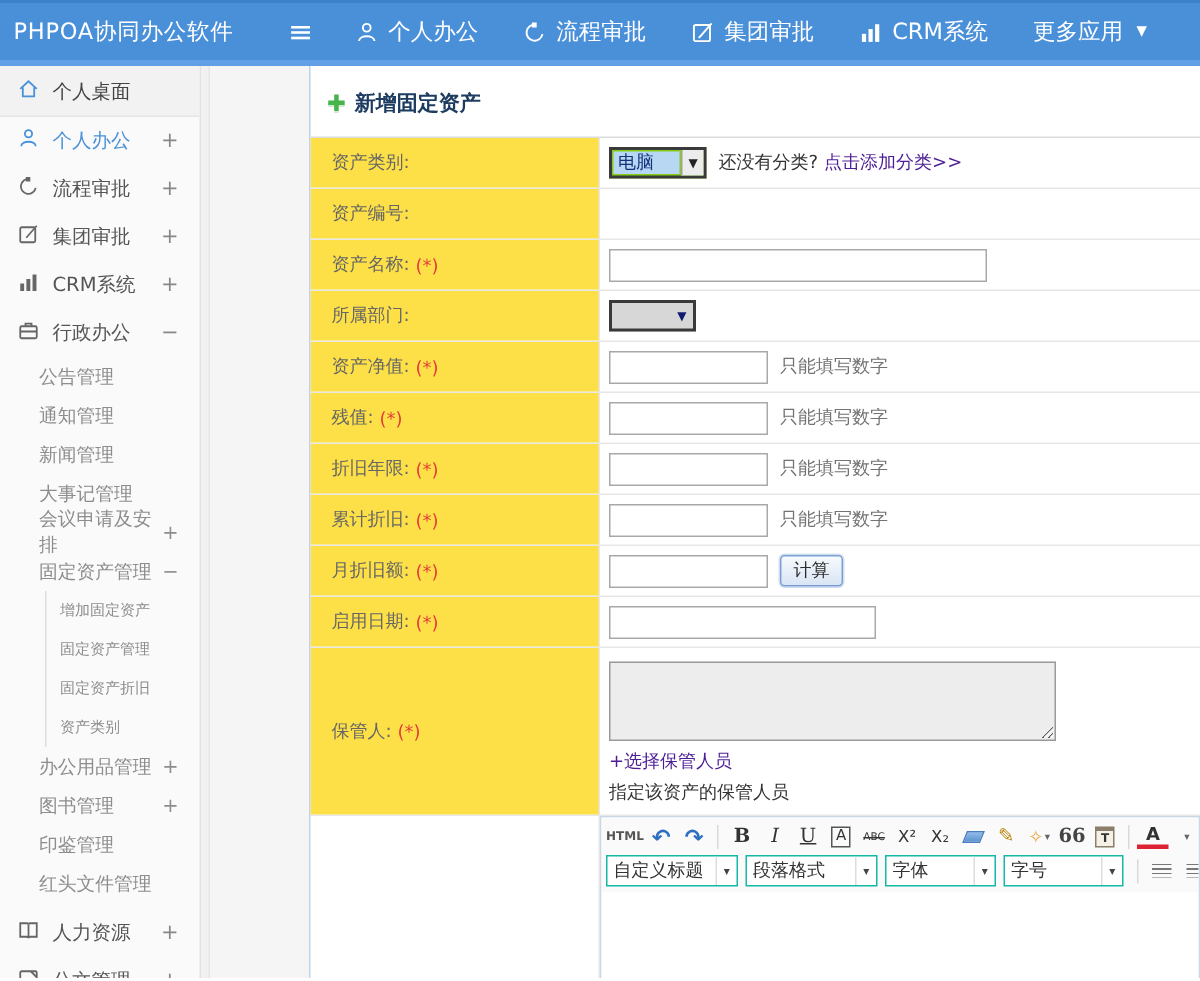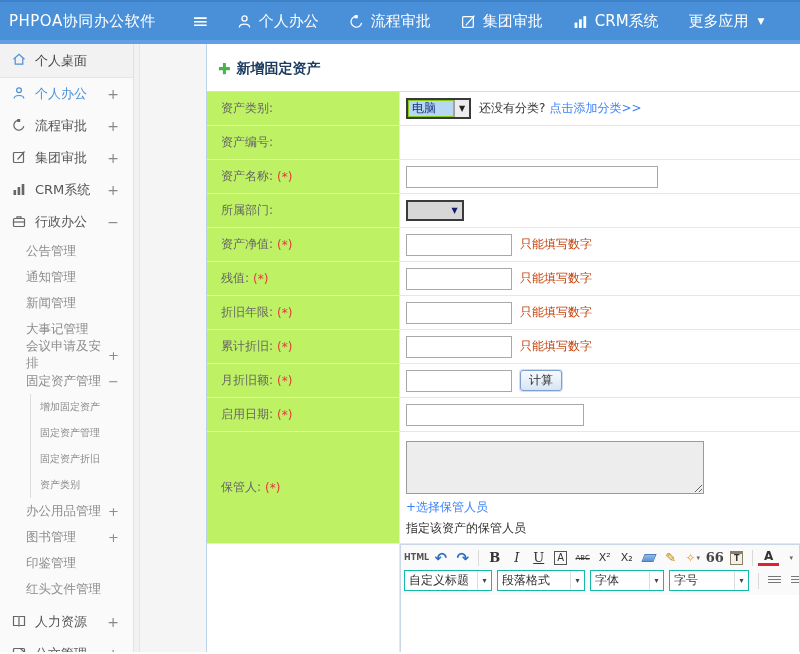--- a/index.html
+++ b/index.html
@@ -38,33 +38,33 @@
   .sidebar svg{flex:none;}
 
   
   .page-title{display:flex;align-items:center;gap:6px;padding:16px 0 13px 11px;}
   .plus-ic{color:#46b44b;font-size:15px;font-weight:bold;text-shadow:0 1px 0 #cfe9cf;}
   .page-title h1{font-size:14px;color:#1d3c60;font-weight:bold;}
 
   
   .ftable{border-top:1px solid #dcdcdc;}
   .frow{display:flex;align-items:stretch;border-bottom:1px solid #e7e7e7;min-height:34px;}
-  .fl{width:193px;flex:none;display:flex;align-items:center;padding-left:14px;background:#bef264;
+  .fl{width:193px;flex:none;display:flex;align-items:center;padding-left:14px;background:#fde047;
       border-right:1px solid #e7e7e7;color:#666;gap:4px;}
   .req{color:#e23b3b;}
   .fc{flex:1;display:flex;align-items:center;padding:5px 0 5px 6px;gap:8px;min-width:0;}
   input[type=text]{height:22px;border:1px solid #a8a8a8;background:#fff;padding:0 4px;font-size:12px;
       font-family:"DejaVu Sans","Liberation Sans",sans-serif;color:#222;}
   .in-code{width:168px;}
   .in-name{width:252px;border-color:#c7c7c7;}
   .in-num{width:106px;border-color:#b9b9b9;}
   .in-date{width:178px;border-color:#b9b9b9;}
-  .hint{color:#c2410c;}
+  .hint{color:#737373;}
   .note{color:#333;}
-  a.blue{color:#3b82f6;text-decoration:none;cursor:pointer;}
+  a.blue{color:#4c1d95;text-decoration:none;cursor:pointer;}
 
   
   .sel{display:inline-flex;align-items:center;height:21px;border:2px solid #3a3a3a;background:#84cc16;cursor:pointer;}
   .sel .val{padding:0 3px;min-width:44px;background:#b7d7f3;color:#15317e;height:15px;line-height:15px;margin:0 1px;}
   .sel .car{width:15px;height:100%;display:flex;align-items:center;justify-content:center;
       background:#ececec;border-left:1px solid #a0a0a0;font-size:8px;color:#222;}
   .sel.dept{background:#d7d7d7;width:58px;}
   .sel.dept .val{background:transparent;min-width:28px;}
   .sel.dept .car{background:transparent;border-left:none;margin-left:auto;color:#101a6e;}
 

